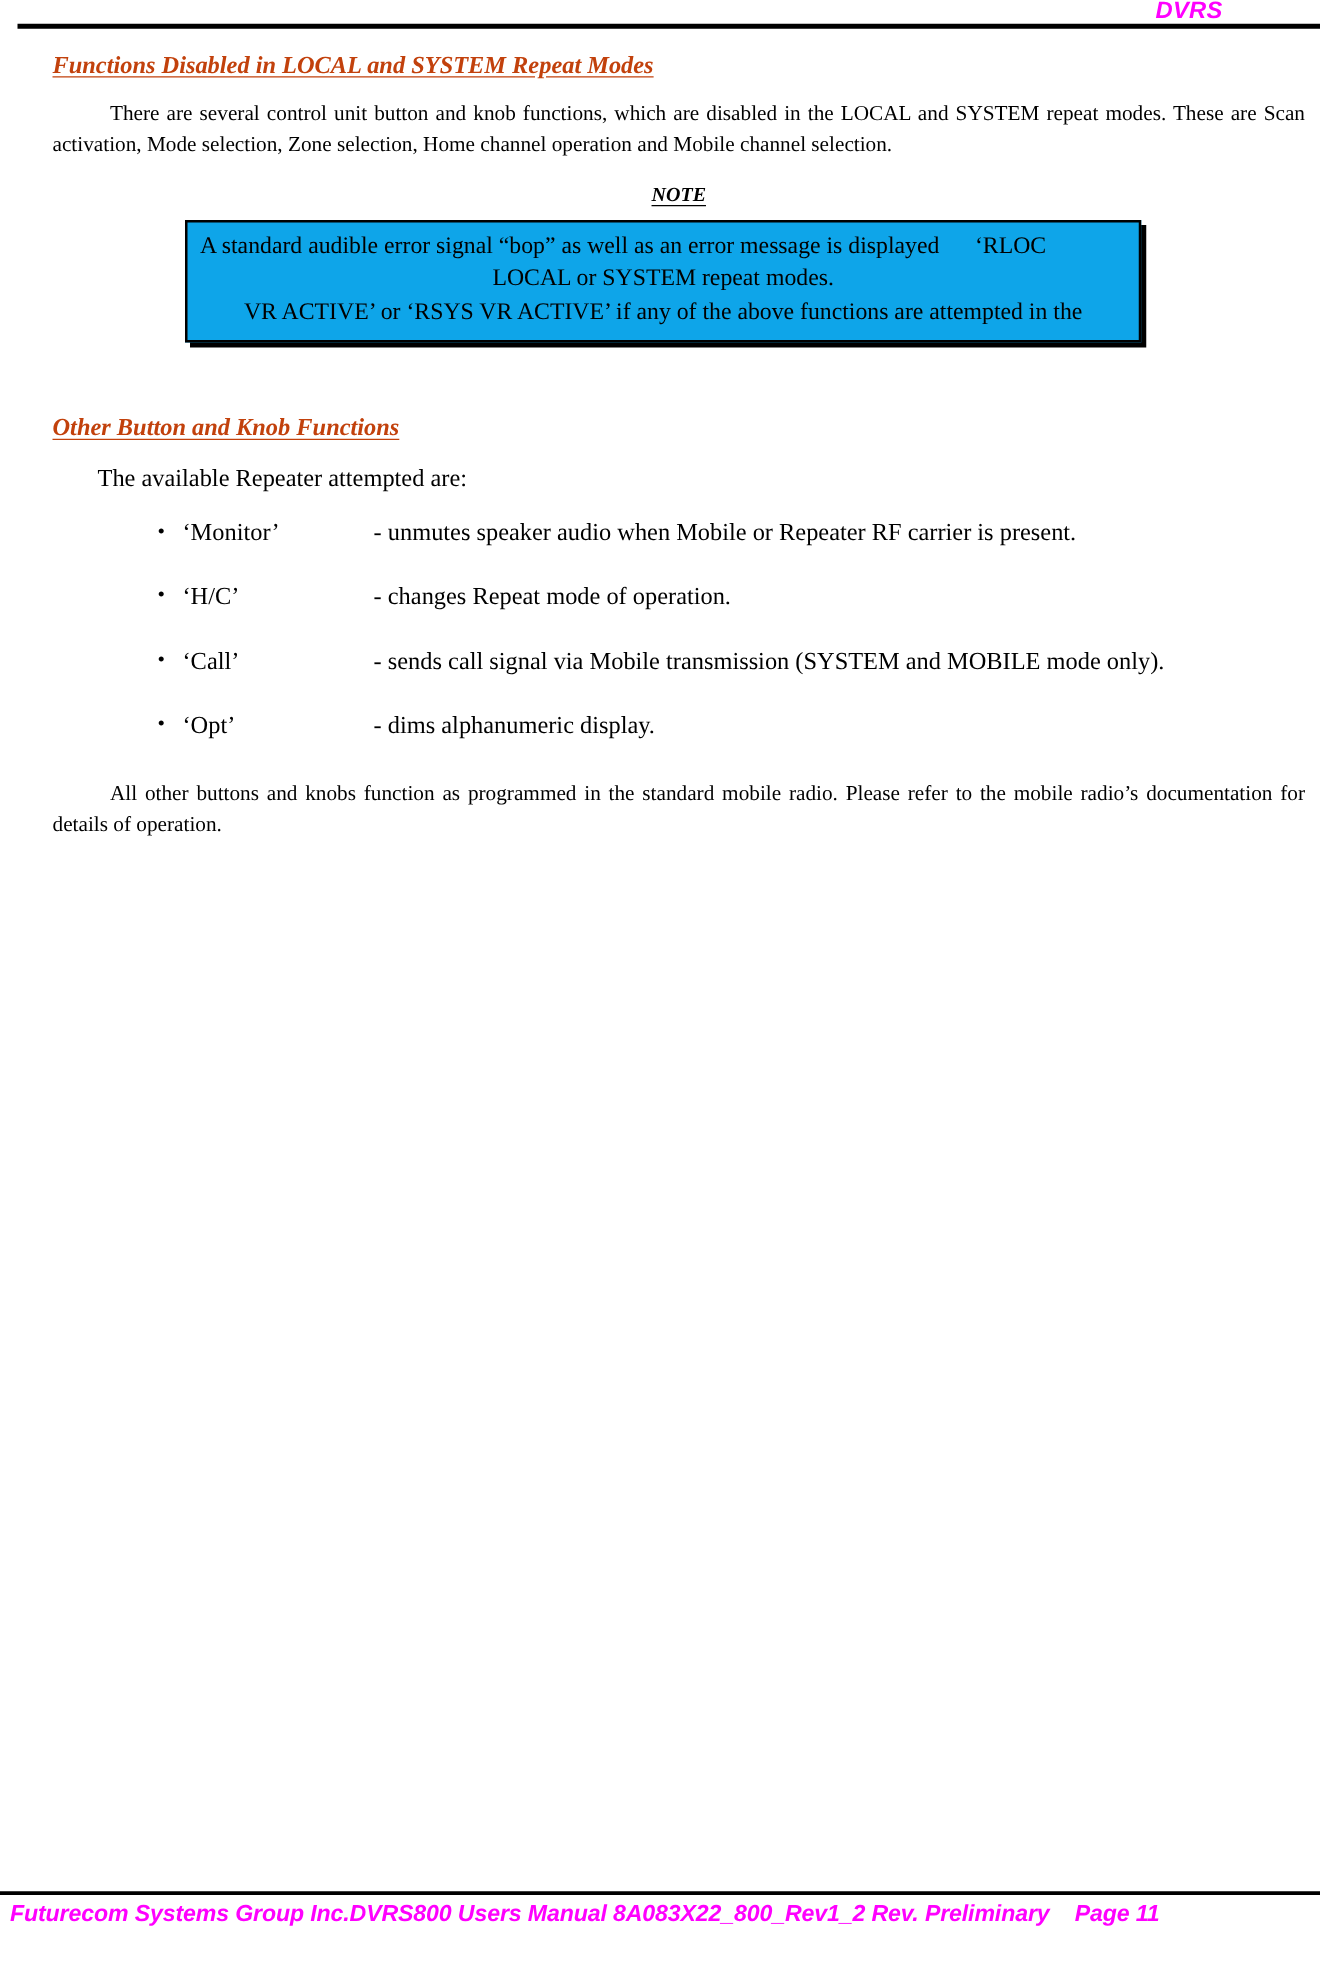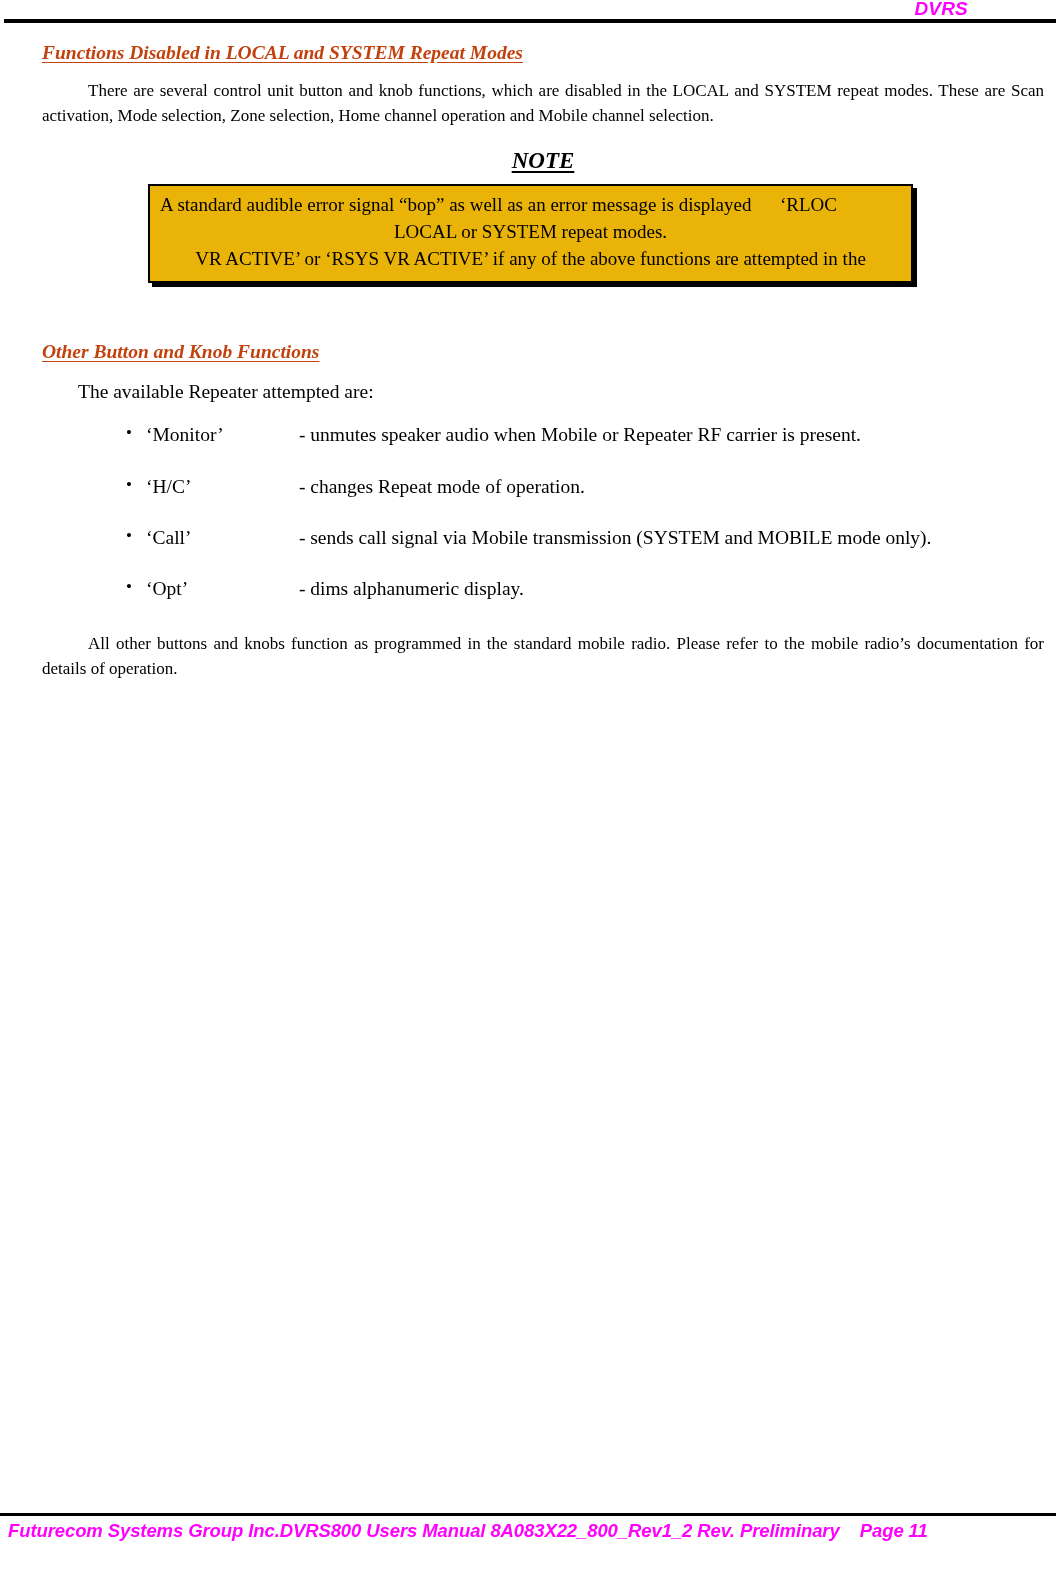--- a/index.html
+++ b/index.html
@@ -18,21 +18,21 @@
 
   .page {
     position: absolute;
     inset: 0;
   }
 
   
   .header {
     position: absolute;
     top: 0;
-    left: 4px;
+    left: 14px;
     width: 972px;
     height: 24px;
   }
   .header-title {
     position: absolute;
     right: 8px;
     top: -2px;
     font-family: "Liberation Sans", "DejaVu Sans", sans-serif;
     font-weight: bold;
     font-style: italic;
@@ -84,39 +84,39 @@
   .spacer-b { height: 30px; }
   .spacer-c { height: 18px; }
   .spacer-d { height: 20px; }
   .spacer-e { height: 36px; }
 
   
   .note-title {
     text-align: center;
     font-weight: bold;
     font-style: italic;
-    font-size: 23px;
+    font-size: 16px;
     text-decoration: underline;
     text-underline-offset: 3px;
     margin: 0;
     line-height: 1.2;
   }
 
   .note-box-wrap {
     position: relative;
     margin: 9px 0 0 0;
     padding: 0;
   }
   .note-box {
     position: relative;
     box-sizing: border-box;
     margin-left: 106px;
     width: 765px;
     border: 2px solid #000000;
-    background: #eab308;
+    background: #0ea5e9;
     padding: 6px 10px 8px 10px;
     box-shadow: 4px 4px 0 0 #000000;
   }
   .note-line {
     text-align: center;
     font-size: 19px;
     line-height: 1.42;
     margin: 0;
     white-space: pre;
   }

